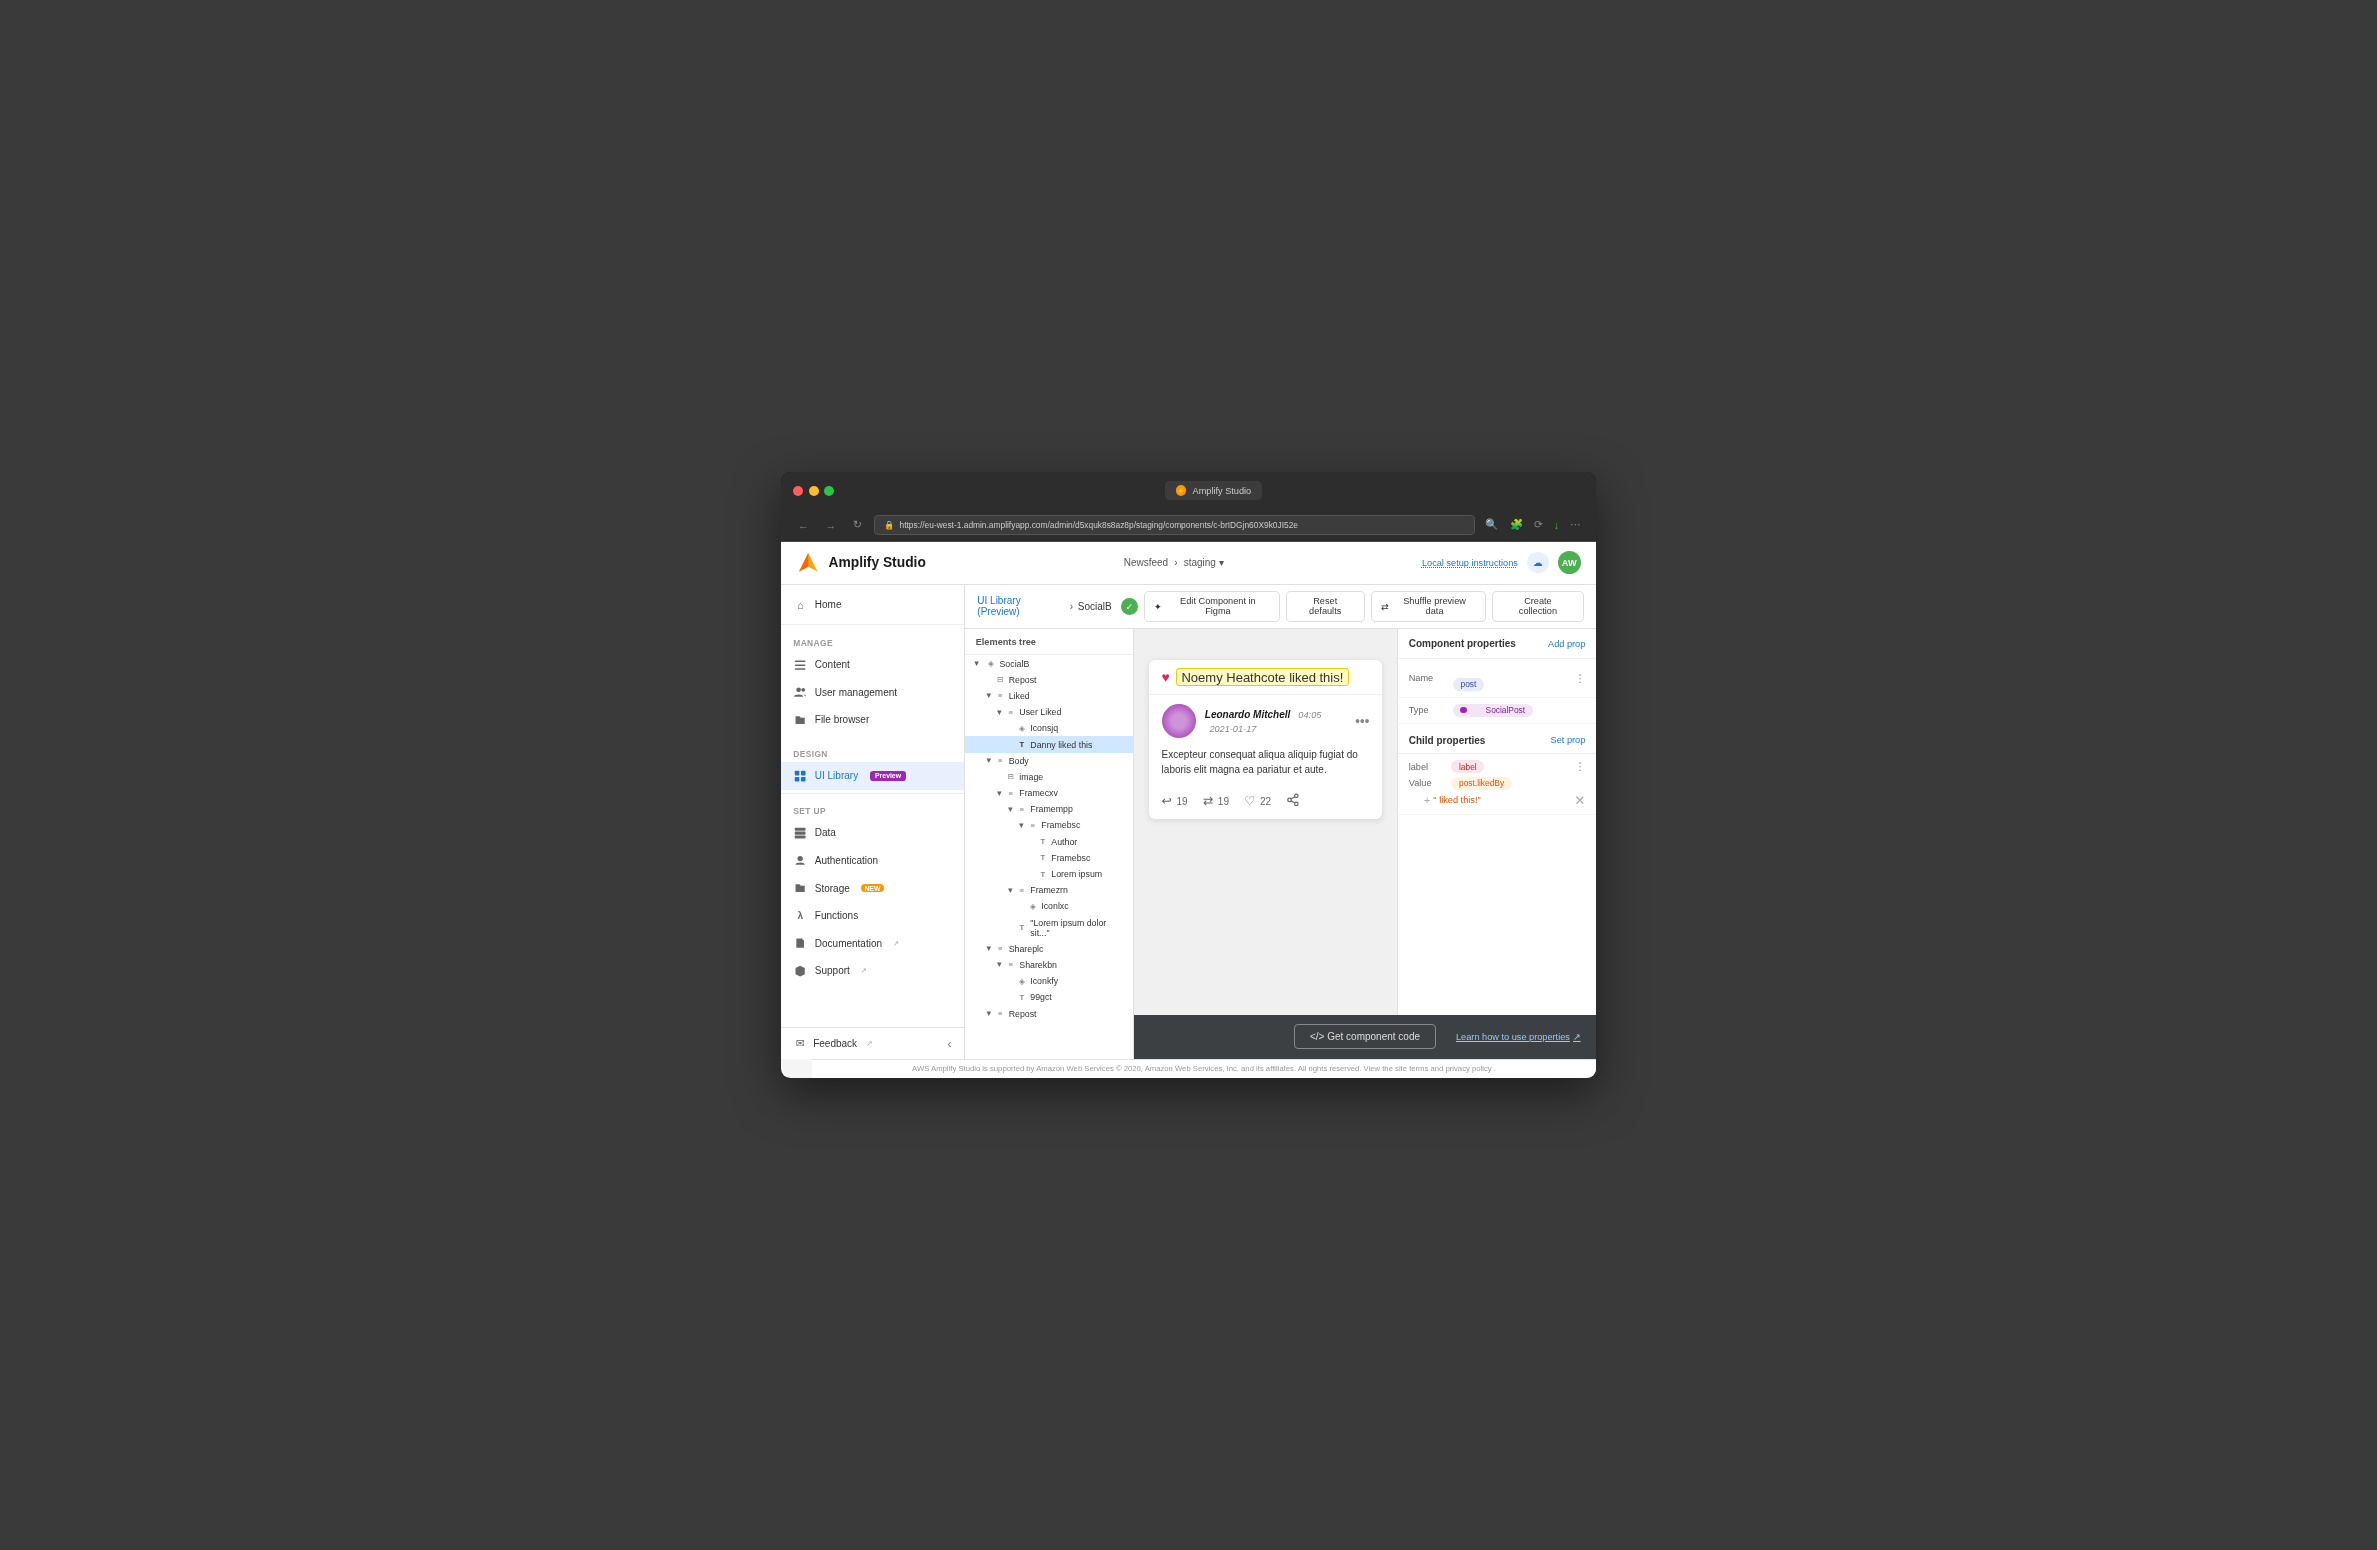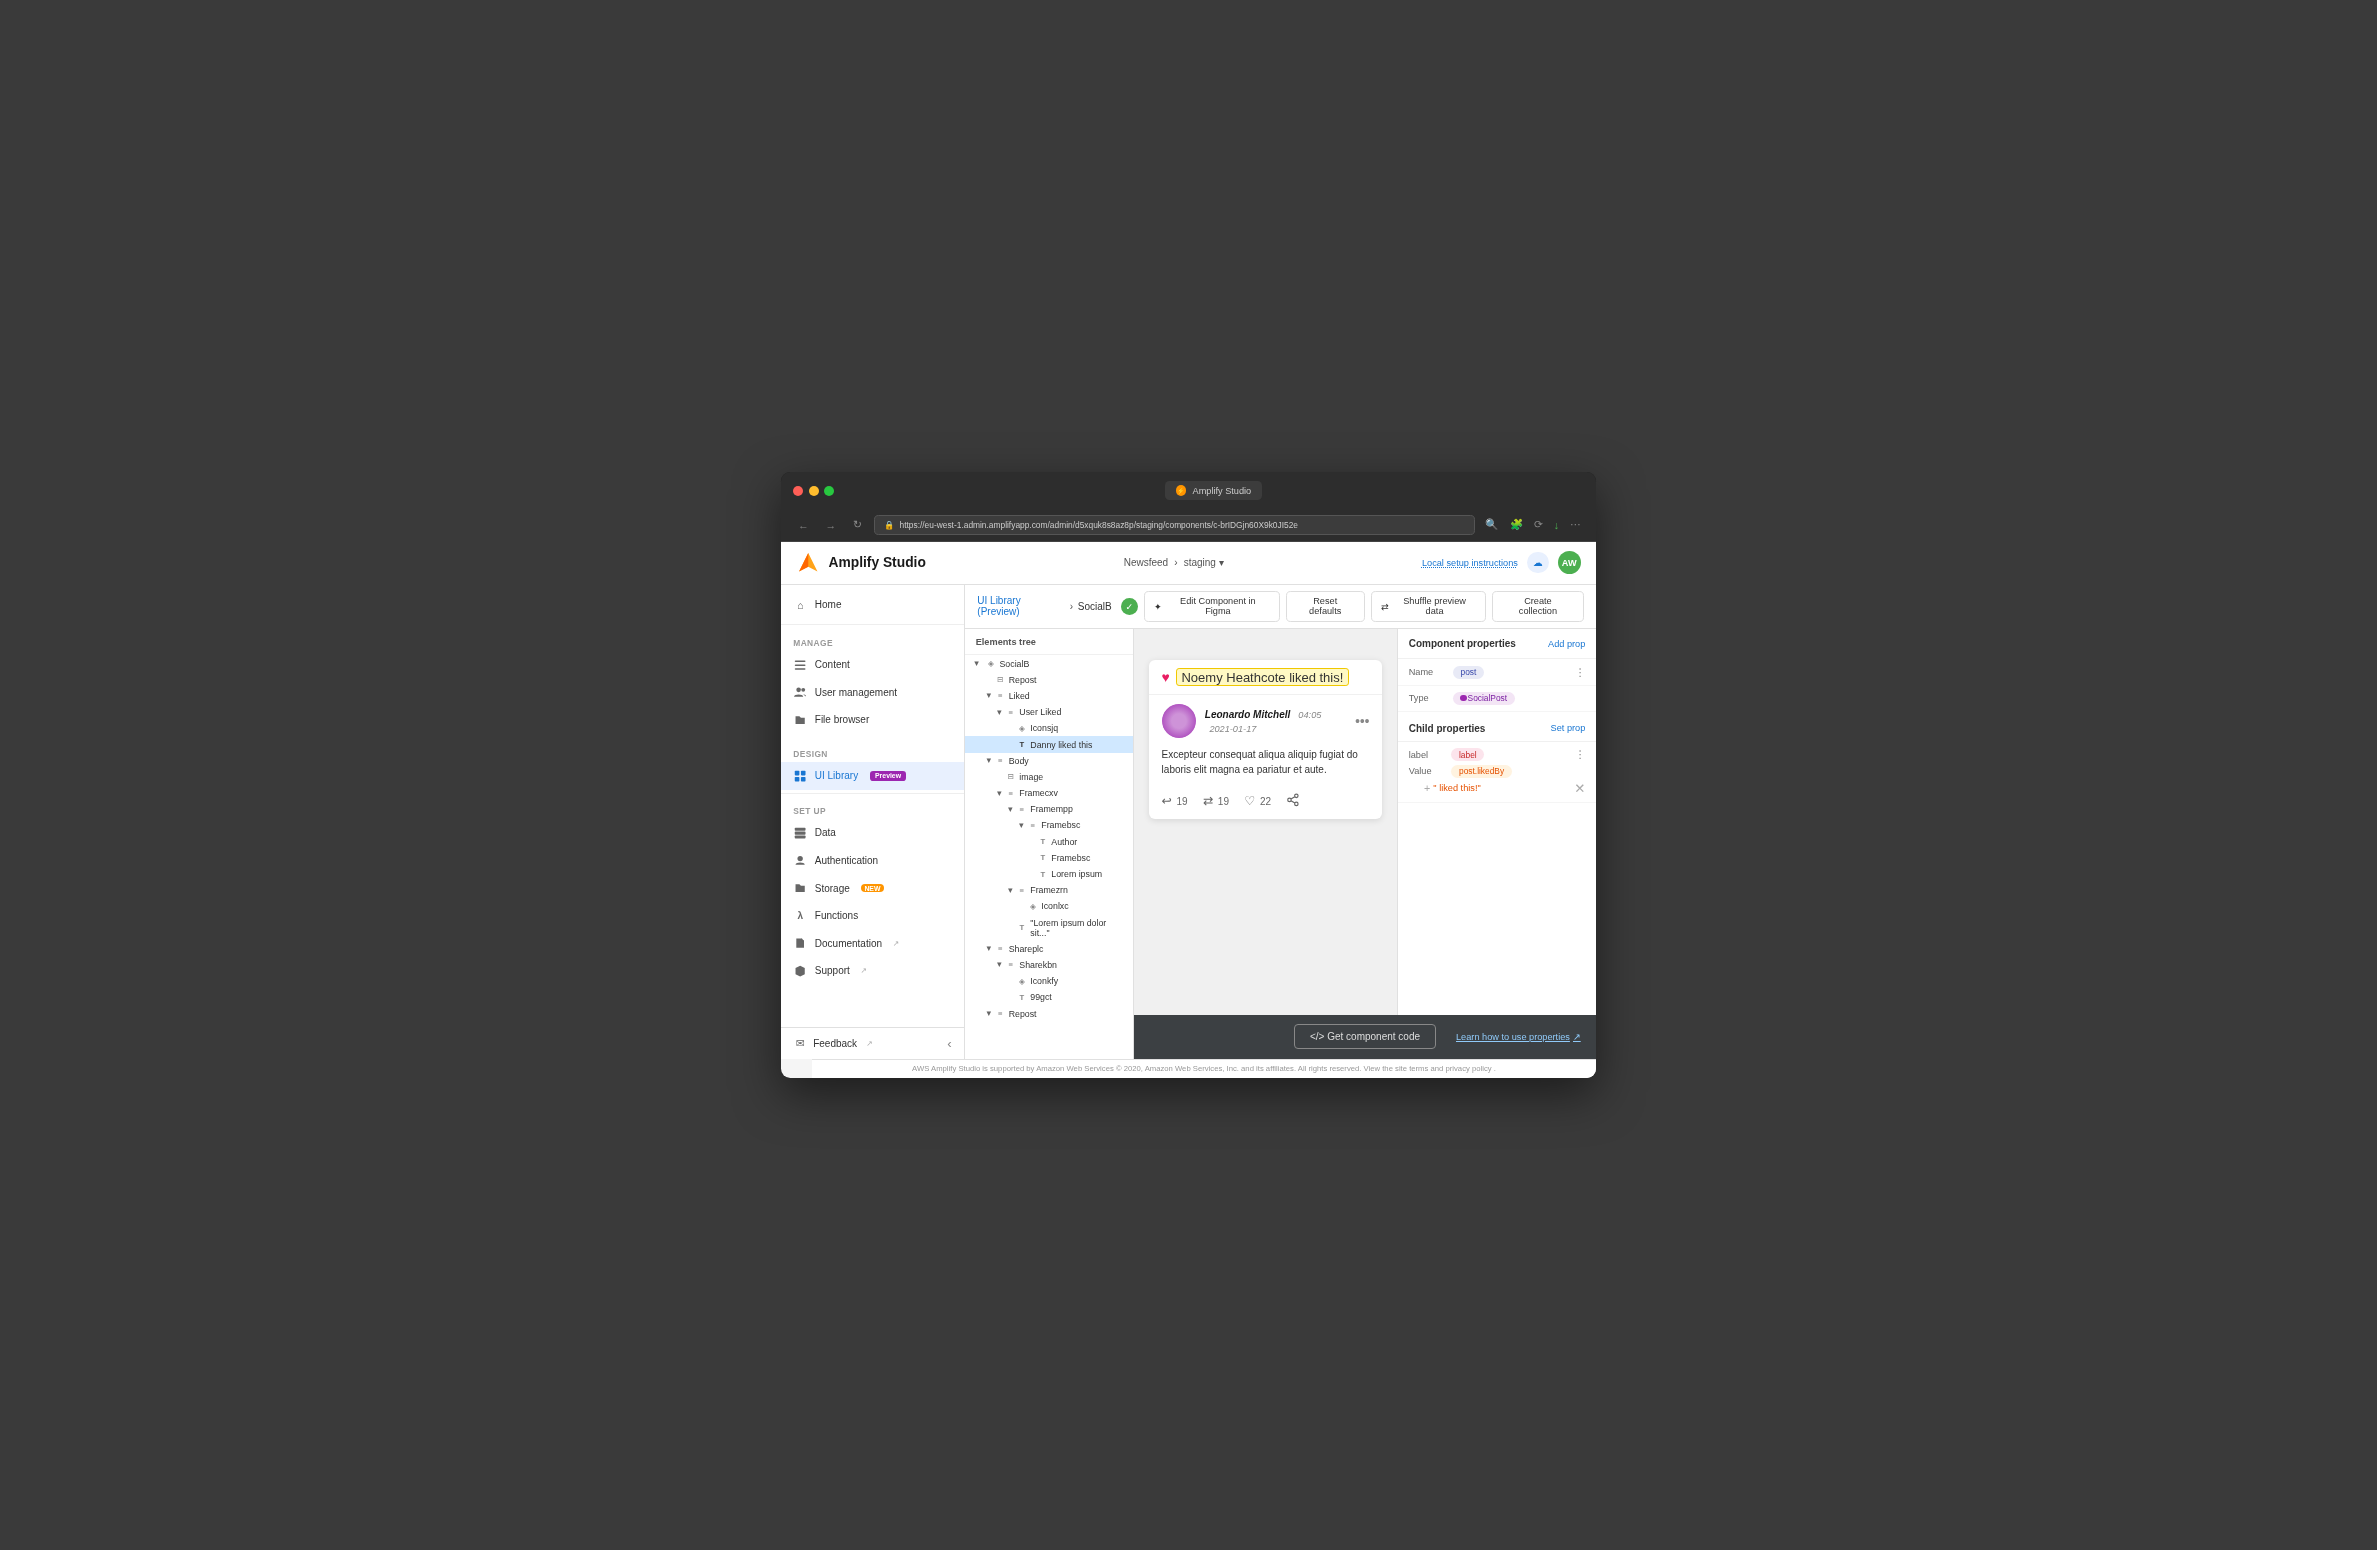--- a/index.html
+++ b/index.html
@@ -101,22 +101,22 @@
     .post-action { display: flex; align-items: center; gap: 4.6px; color: #666; font-size: 10px; cursor: pointer; }
     .post-action-icon { font-size: 12.3px; }
 
     
     .props-panel { width: 199px; background: white; border-left: 0.8px solid #e0e0e0; overflow-y: auto; }
     .props-header { display: flex; align-items: center; justify-content: space-between; padding: 9.2px 10.7px; border-bottom: 0.8px solid #f0f0f0; }
     .props-title { font-size: 10px; font-weight: 600; color: #333; }
     .props-add-btn { font-size: 9.2px; color: #1976d2; cursor: pointer; background: none; border: none; }
     .props-row { display: flex; align-items: center; padding: 6.1px 10.7px; gap: 6.1px; border-bottom: 0.8px solid #f5f5f5; }
     .props-label { font-size: 9.2px; color: #666; width: 38px; flex-shrink: 0; }
-    .props-value-tag { background: #e8eaf6; border-radius: 9.2px; padding: 1.5px 7.7px; font-size: 8.4px; color: #3949ab; font-weight: 500; }
-    .props-type-tag { background: #f3e5f5; border-radius: 9.2px; padding: 1.5px 7.7px; font-size: 8.4px; color: #7b1fa2; font-weight: 500; display: flex; align-items: center; gap: 1px; }
+    .props-value-tag { background: #e8eaf6; border-radius: 9.2px; padding: 1.5px 7.7px; font-size: 8.4px; color: #3949ab; font-weight: 500; margin-top: 12px; }
+    .props-type-tag { background: #f3e5f5; border-radius: 9.2px; padding: 1.5px 7.7px; font-size: 8.4px; color: #7b1fa2; font-weight: 500; display: flex; align-items: center; gap: 19px; }
     .props-more-btn { background: none; border: none; color: #888; cursor: pointer; margin-left: auto; font-size: 10.7px; }
     .child-props-header { display: flex; align-items: center; justify-content: space-between; padding: 7.7px 10.7px; border-bottom: 0.8px solid #f0f0f0; margin-top: 3.1px; }
     .child-props-title { font-size: 10px; font-weight: 600; color: #333; }
     .set-prop-btn { font-size: 9.2px; color: #1976d2; cursor: pointer; background: none; border: none; }
     .child-prop-row { padding: 6.1px 10.7px; border-bottom: 0.8px solid #f5f5f5; }
     .child-prop-item { display: flex; align-items: center; gap: 4.6px; margin-bottom: 3.1px; }
     .prop-label-tag { background: #fce4ec; border-radius: 9.2px; padding: 1.5px 7.7px; font-size: 8.4px; color: #c62828; font-weight: 500; }
     .prop-value-field { background: #fff3e0; border-radius: 9.2px; padding: 1.5px 7.7px; font-size: 8.4px; color: #e65100; font-weight: 500; }
     .prop-string-value { font-size: 9.2px; color: #e65100; margin-left: 15.3px; margin-top: 1.5px; display: flex; align-items: center; gap: 3.1px; }
     .prop-plus { color: #aaa; font-size: 10.7px; }

